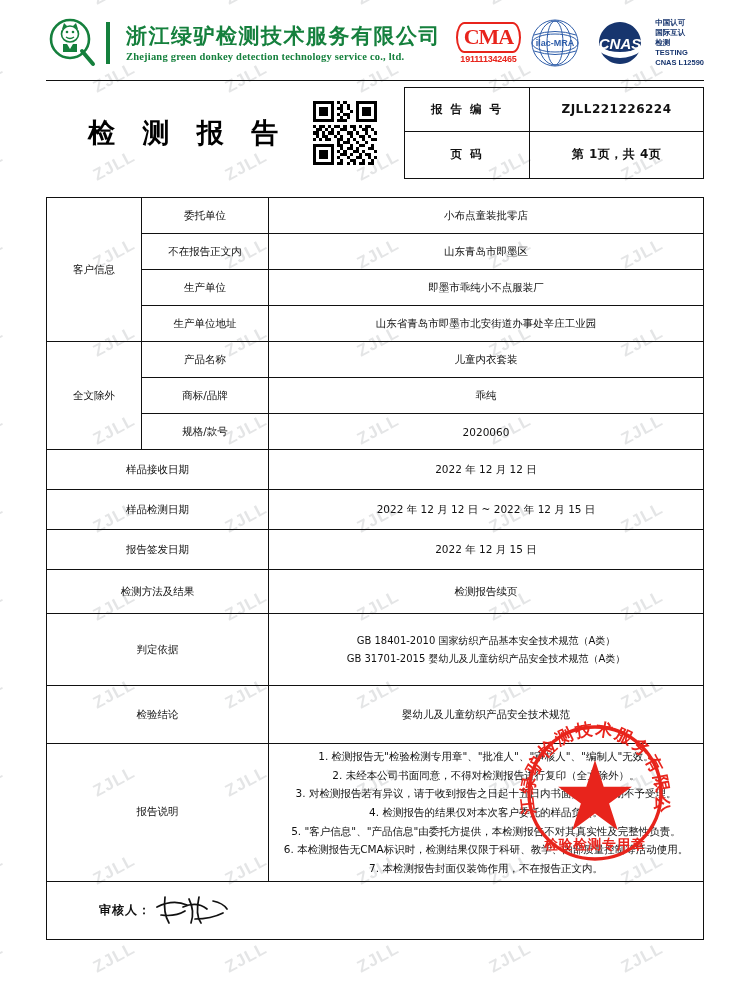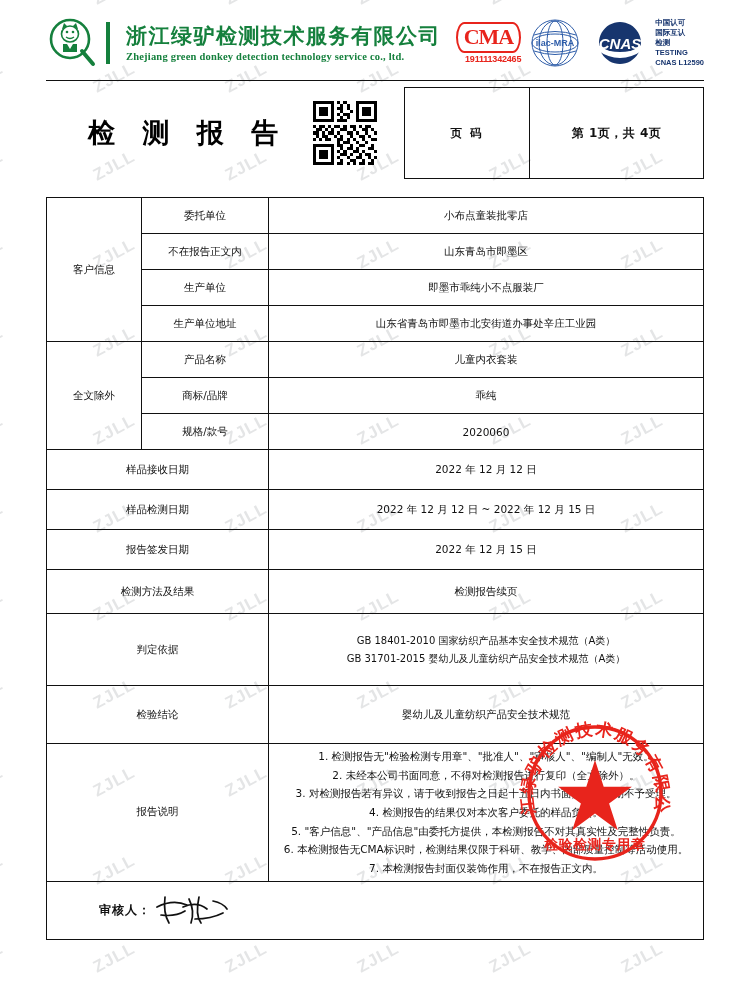--- a/index.html
+++ b/index.html
@@ -83,21 +83,21 @@
     margin-right: 10px;
     flex: 0 0 4px;
   }
 
   .cert-logos {
     display: flex;
     align-items: center;
     gap: 9px;
     flex: 0 0 auto;
   }
-  .cma-wrap { text-align: right; }
+  .cma-wrap { text-align: center; }
   .cma-box {
     border: 2.5px solid #e8241c;
     border-radius: 12px/22px;
     color: #e8241c;
     font-family: "Liberation Serif", serif;
     font-weight: bold;
     font-size: 22px;
     letter-spacing: -1px;
     padding: 1px 6px 2px 6px;
     line-height: 1.05;
@@ -507,20 +507,24 @@
             <rect x="13" y="20" width="1" height="1"></rect>
               <rect x="15" y="20" width="2" height="1"></rect>
             <rect x="18" y="20" width="2" height="1"></rect>
           </g>
         </svg>
       </div>
     </div>
 
     <table class="meta-table">
       <tbody>
+          <tr>
+        <td class="label">报 告 编 号</td>
+        <td class="value">ZJLL221226224</td>
+      </tr>
       <tr>
         <td class="label">页        码</td>
         <td class="value">第 1页，共 4页</td>
       </tr>
     </tbody>
       </table>
   </div>
 
   <table class="main">
     <tbody>

